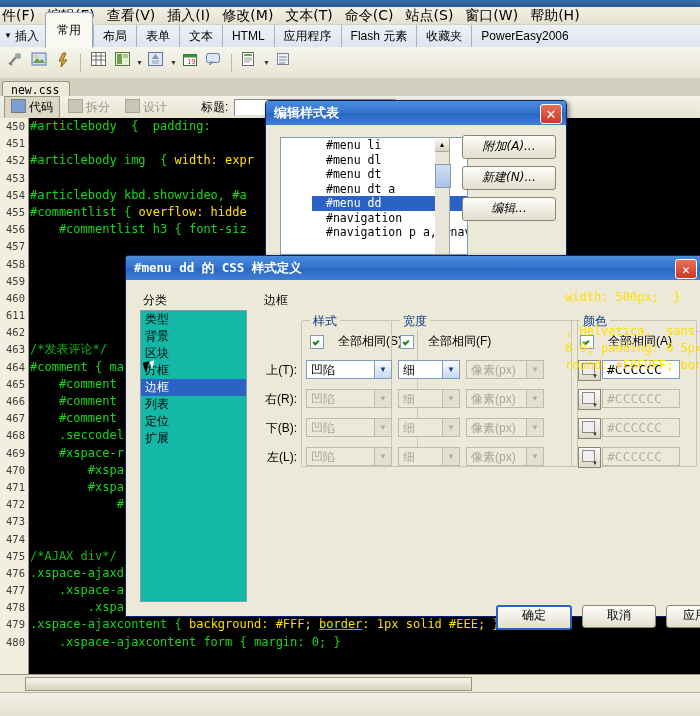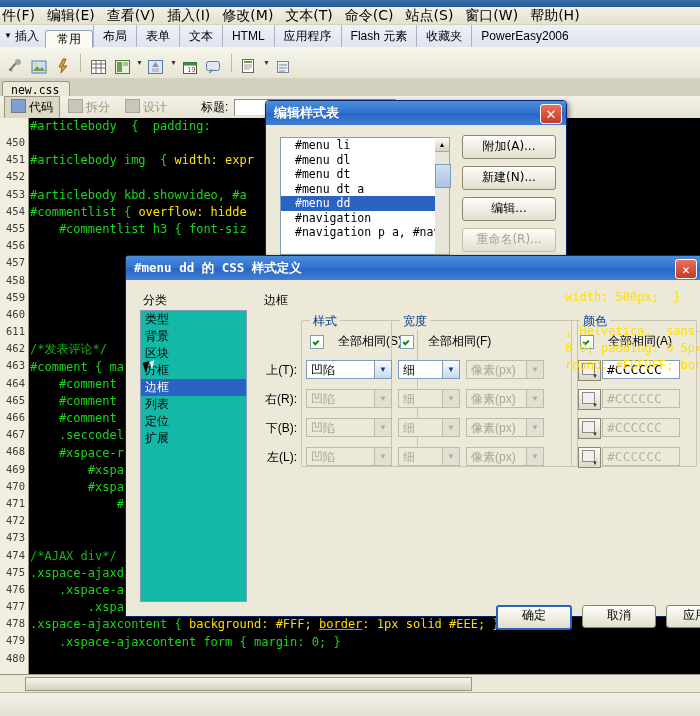--- a/index.html
+++ b/index.html
@@ -28,26 +28,26 @@
     border-bottom:1px solid #9aa5bb;display:flex;align-items:flex-end;}
   .ibleft{display:flex;align-items:center;height:22px;padding:0 6px 0 4px;
     font-size:12px;color:#000;gap:3px;}
   .caret{font-size:8px;line-height:1;}
   .tabs{display:flex;align-items:flex-end;height:22px;}
   .tab{padding:3px 9px 3px 9px;font-size:12px;color:#000;white-space:nowrap;
     border-left:1px solid #aab2c6;height:16px;box-sizing:content-box;
     display:flex;align-items:center;}
   .tab.first{border-left:none;}
   .tab.active{background:#fbfaf2;border:1px solid #9aa5bb;border-bottom:1px solid #fbfaf2;
-    border-radius:3px 3px 0 0;margin-bottom:-1px;padding:0 11px;position:relative;z-index:3;}
+    border-radius:3px 3px 0 0;margin-bottom:-1px;padding:9px 11px;position:relative;z-index:3;}
 
   .toolbar2{position:absolute;left:0;top:47px;width:700px;height:31px;
     background:linear-gradient(to bottom,#f6f5ec,#e8e5d4);
     border-bottom:1px solid #b9b49c;display:flex;align-items:center;gap:2px;padding-left:4px;}
-  .tbtn{width:22px;height:22px;display:flex;align-items:flex-end;justify-content:center;
+  .tbtn{width:22px;height:22px;display:flex;align-items:flex-start;justify-content:center;
     position:relative;}
   .tsep{width:1px;height:18px;background:#bdb9a2;margin:0 4px;}
   .arrw{font-size:7px;color:#333;margin-left:1px;}
 
   
   .docstrip{position:absolute;left:0;top:78px;width:700px;height:18px;
     background:#d4d0c0;border-bottom:1px solid #aaa692;}
   .doctab{position:absolute;left:2px;top:81px;height:17px;padding:1px 10px 0 8px;
     background:#ece9d8;border:1px solid #9b9681;border-bottom:none;
     border-radius:3px 3px 0 0;font-size:11.5px;color:#000;
@@ -66,21 +66,21 @@
   .vicon.grey{background:#c9c6b8;border-color:#a9a59a;}
   .titlelab{margin-left:26px;font-size:12px;}
   .titlefield{width:160px;height:15px;background:#fff;border:1px solid #8d8d8d;
     border-right-color:#dedede;border-bottom-color:#dedede;margin-left:5px;}
 
   
   .editor{position:absolute;left:0;top:118px;width:700px;height:556px;background:#000;}
   .gutter{position:absolute;left:0;top:0;width:29px;height:556px;
     background:#f2efe0;border-right:1px solid #9b9681;
     font-family:"DejaVu Sans Mono",monospace;font-size:10.5px;color:#3b3b3b;
-    text-align:right;padding-top:16px;box-sizing:border-box;}
+    text-align:right;padding-top:0;box-sizing:border-box;}
   .gutter div{height:17.2px;line-height:17.2px;padding-right:3px;overflow:hidden;}
   .code{position:absolute;left:30px;top:0;width:670px;height:556px;overflow:hidden;
     font-family:"DejaVu Sans Mono",monospace;font-size:12px;white-space:pre;}
   .code div{height:17.2px;line-height:17.2px;}
   .g{color:#19d719;}
   .y{color:#ffe000;}
   .c{color:#12b312;}
   .u{text-decoration:underline;text-decoration-color:#4aa3ff;}
 
   
@@ -99,30 +99,30 @@
   .closebtn{position:absolute;right:4px;top:3px;width:20px;height:18px;
     background:linear-gradient(to bottom,#e8705a,#c83a26);border:1px solid #fff;
     border-radius:3px;color:#fff;font-weight:bold;font-size:13px;
     display:flex;align-items:center;justify-content:center;line-height:1;}
 
   #ess{left:265px;top:100px;width:300px;height:158px;
     border:1px solid #0a246a;border-radius:4px 4px 0 0;}
   #ess .body{position:absolute;left:0;top:24px;width:300px;height:134px;}
   .esslist{position:absolute;left:14px;top:12px;width:155px;height:116px;background:#fff;
     border:1px solid #7f9db9;overflow:hidden;
-    font-family:"DejaVu Sans Mono",monospace;font-size:11.5px;}
+    font-family:"DejaVu Sans Mono",monospace;font-size:11.5px;padding-left:31px;}
   .esslist .row{height:14.5px;line-height:14.5px;padding-left:14px;color:#000;white-space:nowrap;}
   .esslist .row.sel{background:#2a63c4;color:#fff;}
   .essbar{position:absolute;left:169px;top:12px;width:14px;height:116px;
     background:#e8e6da;border:1px solid #a9a59a;border-left:none;}
   .essbar .up{height:13px;background:linear-gradient(to bottom,#fbfaf5,#d6d2c0);
     border-bottom:1px solid #a9a59a;font-size:7px;display:flex;align-items:center;justify-content:center;}
   .essbar .th{position:absolute;left:0;top:26px;width:14px;height:22px;
     background:linear-gradient(to bottom,#d2e0f2,#a9c2e4);border:1px solid #7f9db9;}
-  .essbtns{position:absolute;left:196px;top:10px;width:92px;}
+  .essbtns{position:absolute;left:196px;top:10px;width:92px;font-style:italic;}
   .btn{display:block;width:92px;height:22px;margin-bottom:7px;
     background:linear-gradient(to bottom,#fdfdfa,#e2dfcd);border:1px solid #8b8674;
     border-radius:3px;font-size:12px;color:#000;text-align:center;line-height:20px;
     font-family:"DejaVu Sans",sans-serif;}
   .btn.dis{color:#a6a291;border-color:#c2bda8;}
 
   
   #cssdef{left:125px;top:255px;width:575px;height:360px;
     border:1px solid #0a246a;border-radius:4px 4px 0 0;}
   #cssdef .dlgbar{font-family:"DejaVu Sans Mono",monospace;font-weight:bold;font-size:12.5px;}
@@ -376,21 +376,20 @@
           <div class="row">#navigation p a, #nav</div>
         </div>
       <div class="essbar">
         <div class="up">▲</div>
         <div class="th"></div>
       </div>
       <div class="essbtns" id="essbtns">
           <div class="btn">附加(A)...</div>
           <div class="btn">新建(N)...</div>
           <div class="btn">编辑...</div>
-          <div class="btn dis">重命名(R)...</div>
         </div>
     </div>
   </div>
 
   <div class="dlg" id="cssdef">
     <div class="dlgbar">
       <span>#menu dd 的 CSS 样式定义</span>
       <span class="closebtn">✕</span>
     </div>
     <div class="body">

